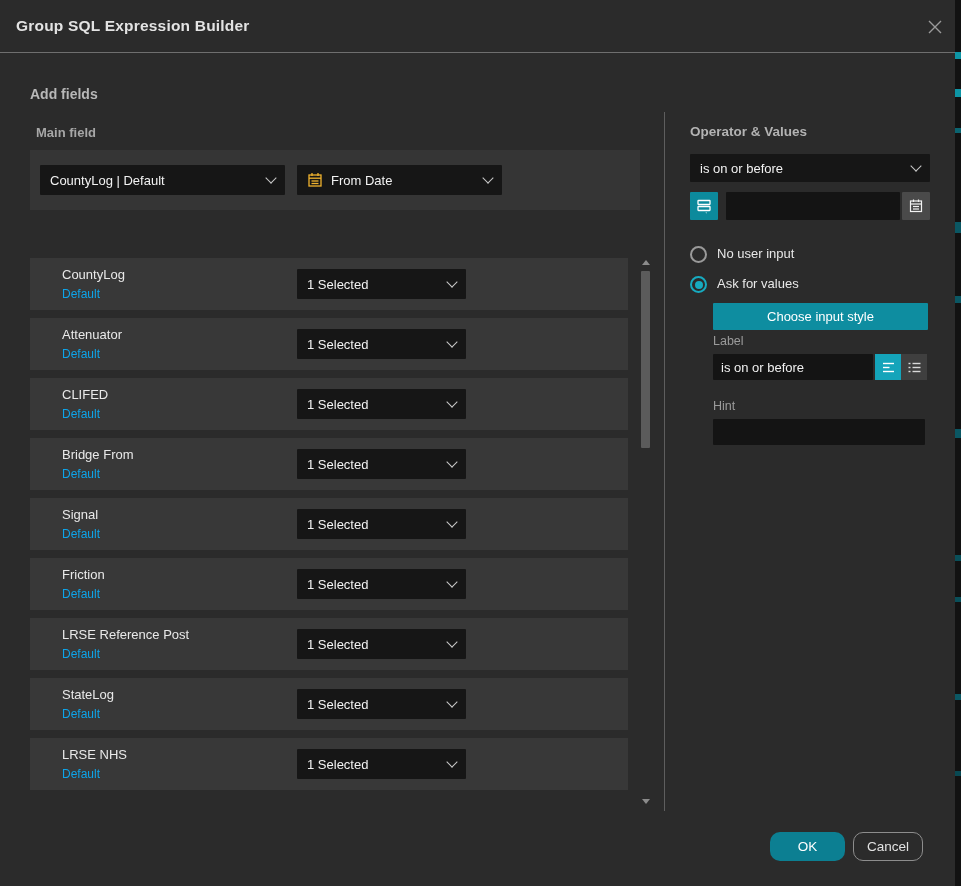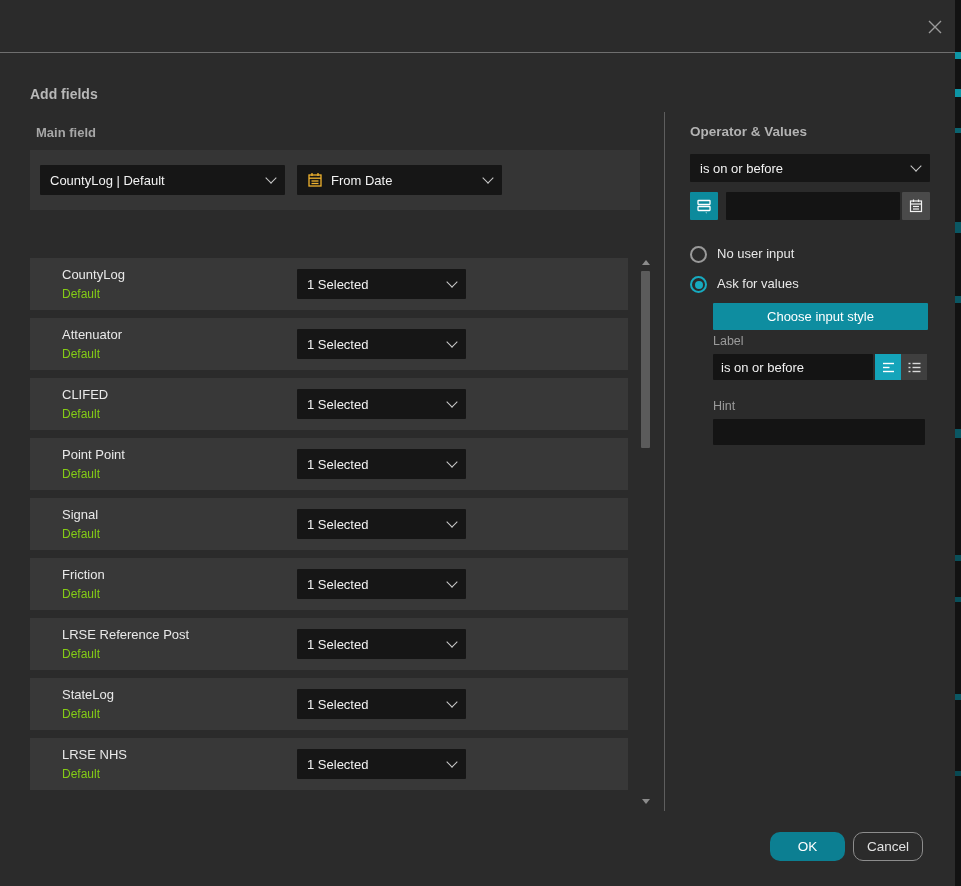--- a/index.html
+++ b/index.html
@@ -30,21 +30,21 @@
         transform:rotate(45deg);margin-left:auto;margin-top:-4px;flex:none;}
   .select .ico{flex:none;margin-right:8px;display:flex;}
 
   
   .main-band{position:absolute;left:30px;top:150px;width:610px;height:60px;background:#353535;}
 
   
   .list{position:absolute;left:30px;top:258px;width:598px;}
   .rowitem{position:relative;height:52px;background:#383838;margin-bottom:8px;}
   .row-name{position:absolute;left:32px;top:9px;font-size:13px;color:#e9e9e9;}
-  .row-sub{position:absolute;left:32px;top:29px;font-size:12px;color:#84cc16;}
+  .row-sub{position:absolute;left:32px;top:29px;font-size:12px;color:#0ea5e9;}
   .row-select{left:267px;top:11px;width:169px;}
 
   
   .sbar{position:absolute;left:641px;top:256px;width:10px;height:552px;}
   .sb-arrow{position:absolute;left:1px;width:0;height:0;border-left:4px solid transparent;border-right:4px solid transparent;}
   .sb-up{top:4px;border-bottom:5px solid #8b8b8b;}
   .sb-down{bottom:4px;border-top:5px solid #8b8b8b;}
   .sb-thumb{position:absolute;left:0;top:15px;width:9px;height:177px;background:#5b5b5b;border-radius:1px;}
 
   .vdivider{position:absolute;left:664px;top:112px;width:1px;height:699px;background:#5e5e5e;}
@@ -87,20 +87,21 @@
   .edge{position:absolute;left:955px;top:0;width:6px;height:886px;background:#121212;}
   .edge i{position:absolute;left:0;width:6px;display:block;}
 </style>
 </head>
 <body>
 
 <div class="stage">
   <div class="dialog">
 
     <div class="titlebar">
+      <div class="title">Group SQL Expression Builder</div>
       <div class="close-btn">
         <span style="display:flex;">
           <svg width="18" height="18" viewBox="0 0 18 18">
               <path d="M3 3 L15 15 M15 3 L3 15" stroke="#9a9a9a" stroke-width="1.4"></path>
             </svg>
         </span>
       </div>
     </div>
 
     <div class="h-section" style="left:30px;top:86px;">Add fields</div>
@@ -152,21 +153,21 @@
         <div class="rowitem">
           <div class="row-name">CLIFED</div>
           <div class="row-sub">Default</div>
           <div class="select row-select">
             <span class="select-text">1 Selected</span>
             <span class="chev"></span>
           </div>
         </div>
 
         <div class="rowitem">
-          <div class="row-name">Point Point</div>
+          <div class="row-name">Bridge From</div>
           <div class="row-sub">Default</div>
           <div class="select row-select">
             <span class="select-text">1 Selected</span>
             <span class="chev"></span>
           </div>
         </div>
 
         <div class="rowitem">
           <div class="row-name">Signal</div>
           <div class="row-sub">Default</div>

